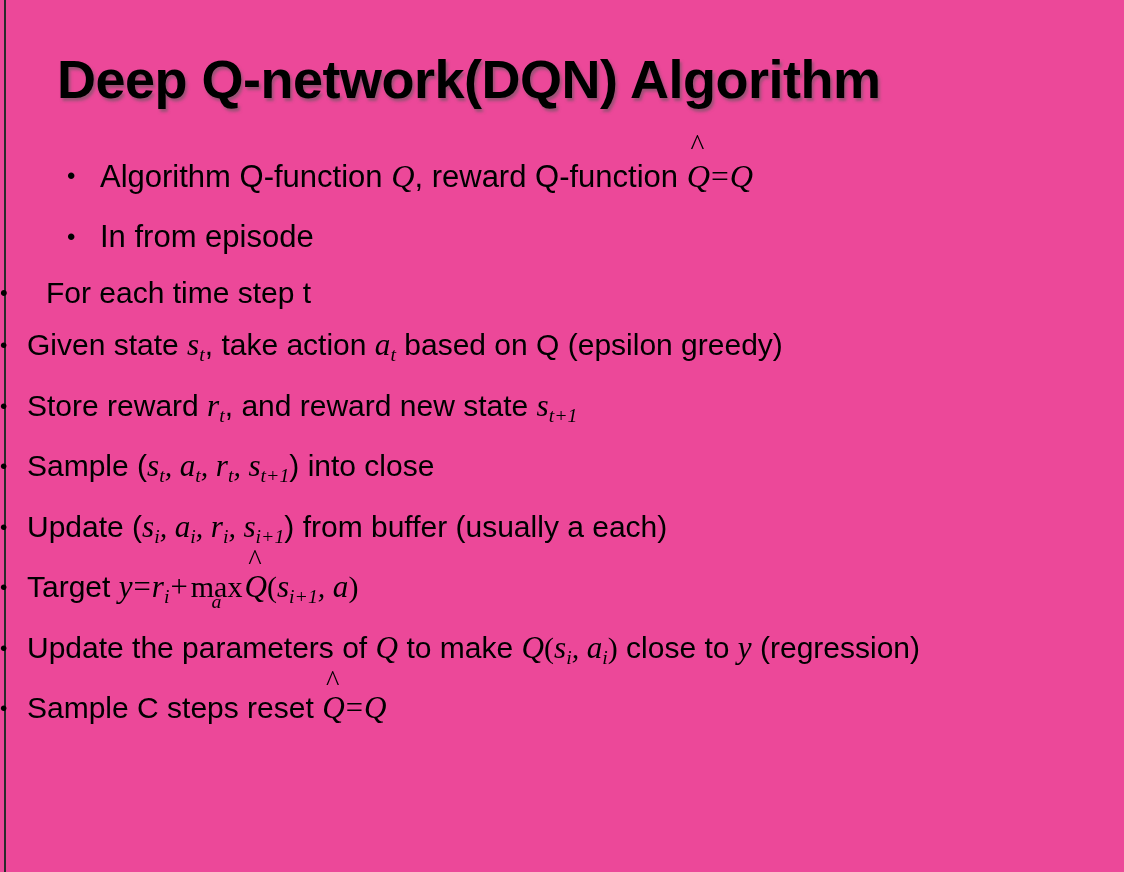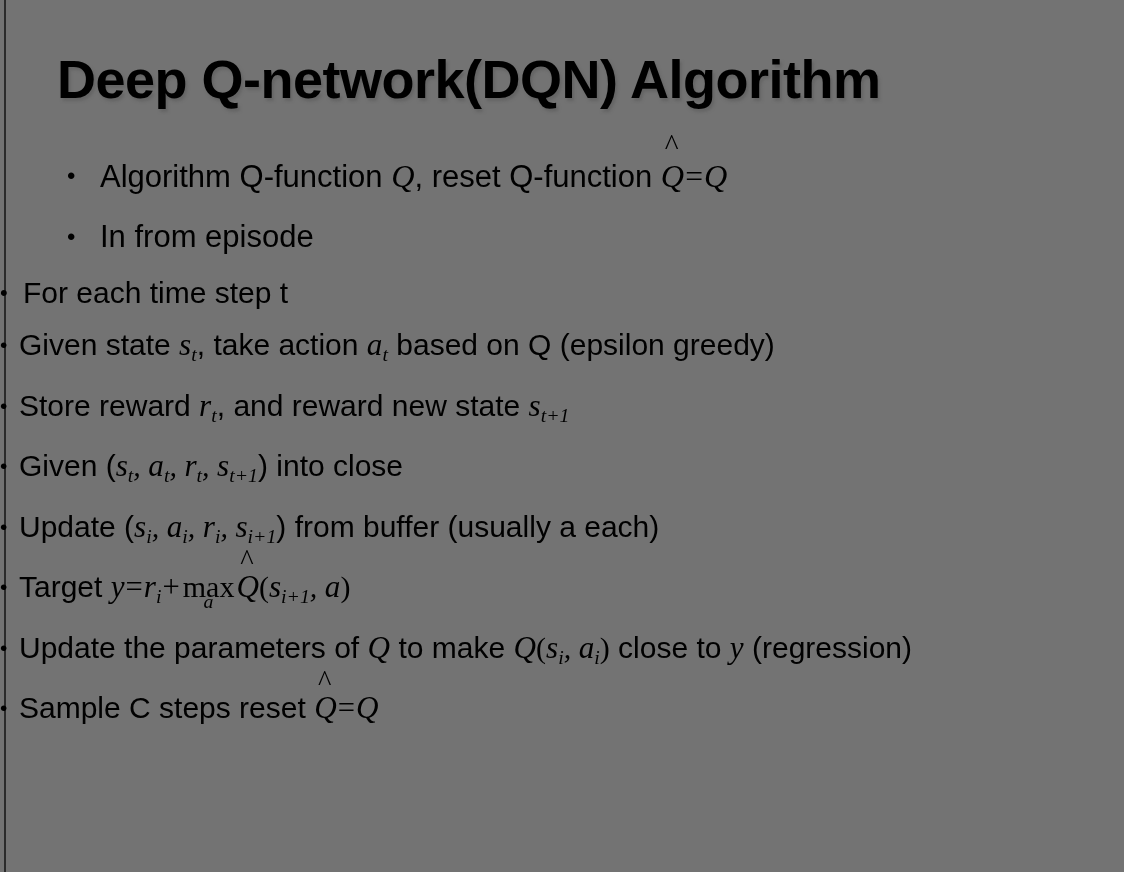--- a/index.html
+++ b/index.html
@@ -5,21 +5,21 @@
   html, body {
     margin: 0;
     padding: 0;
     background: #ffffff;
   }
 
   #slide {
     position: relative;
     width: 1124px;
     height: 872px;
-    background: #737373;
+    background: #ec4899;
     overflow: hidden;
     font-family: "Liberation Sans", sans-serif;
     color: #000000;
   }
 
   
   #left-rule {
     position: absolute;
     left: 4px;
     top: 0;
@@ -84,31 +84,31 @@
   .l1 > li.item > .txt { margin-left: 33px; }
   .l1 > li.item > .bullet { font-size: 24px; }
 
   
   .l2 { margin-left: 60px; }
   .l2 > li.item {
     font-size: 30px;
     line-height: 52px;
     margin-left: 0;
   }
-  .l2 > li.item > .txt { margin-left: 23px; }
+  .l2 > li.item > .txt { margin-left: 46px; }
   .l2 > li.item > .bullet { font-size: 22px; }
 
   
   .l3 { margin-left: 65px; }
   .l3 > li.item {
     font-size: 30px;
     line-height: 51px;
     margin-left: 0;
   }
-  .l3 > li.item > .txt { margin-left: 19px; }
+  .l3 > li.item > .txt { margin-left: 27px; }
   .l3 > li.item > .bullet { font-size: 21px; }
 
   
   .mi {
     font-family: "Liberation Serif", "DejaVu Serif", serif;
     font-style: italic;
     font-size: 1.04em;
   }
   .mup {
     font-family: "Liberation Serif", "DejaVu Serif", serif;
@@ -187,21 +187,21 @@
   <div id="left-rule"></div>
 
   <div id="title">Deep Q-network(DQN) Algorithm</div>
 
   <div id="body">
 
     <ul class="lvl l1">
 
       <li class="item">
         <span class="bullet">•</span>
-        <span class="txt"><span>Algorithm Q-function </span><span class="mi">Q</span><span>, reset Q-function </span><span class="hatwrap"><span class="hatchar">Q</span><span class="hat">^</span></span><span class="mop">=</span><span class="mi">Q</span></span>
+        <span class="txt"><span>Algorithm Q-function </span><span class="mi">Q</span><span>, reward Q-function </span><span class="hatwrap"><span class="hatchar">Q</span><span class="hat">^</span></span><span class="mop">=</span><span class="mi">Q</span></span>
       </li>
 
       <li class="item">
         <span class="bullet">•</span>
         <span class="txt">In from episode</span>
       </li>
     </ul>
 
     <ul class="lvl l2">
 
@@ -218,21 +218,21 @@
         <span class="txt"><span>Given state </span><span class="mi">s</span><span class="msub">t</span><span>, take action </span><span class="mi">a</span><span class="msub">t</span><span> based on Q (epsilon greedy)</span></span>
       </li>
 
       <li class="item">
         <span class="bullet">•</span>
         <span class="txt"><span>Store reward </span><span class="mi">r</span><span class="msub">t</span><span>, and reward new state </span><span class="mi">s</span><span class="msub">t+1</span></span>
       </li>
 
       <li class="item">
         <span class="bullet">•</span>
-        <span class="txt"><span>Given (</span><span class="mi">s</span><span class="msub">t</span><span class="mpunc">, </span><span class="mi">a</span><span class="msub">t</span><span class="mpunc">, </span><span class="mi">r</span><span class="msub">t</span><span class="mpunc">, </span><span class="mi">s</span><span class="msub">t+1</span><span>) into close</span></span>
+        <span class="txt"><span>Sample (</span><span class="mi">s</span><span class="msub">t</span><span class="mpunc">, </span><span class="mi">a</span><span class="msub">t</span><span class="mpunc">, </span><span class="mi">r</span><span class="msub">t</span><span class="mpunc">, </span><span class="mi">s</span><span class="msub">t+1</span><span>) into close</span></span>
       </li>
 
       <li class="item">
         <span class="bullet">•</span>
         <span class="txt"><span>Update (</span><span class="mi">s</span><span class="msub">i</span><span class="mpunc">, </span><span class="mi">a</span><span class="msub">i</span><span class="mpunc">, </span><span class="mi">r</span><span class="msub">i</span><span class="mpunc">, </span><span class="mi">s</span><span class="msub">i+1</span><span>) from buffer (usually a each)</span></span>
       </li>
 
       <li class="item">
         <span class="bullet">•</span>
         <span class="txt"><span>Target </span><span class="mi">y</span><span class="mop">=</span><span class="mi">r</span><span class="msub">i</span><span class="mop">+</span><span class="undermax"><span class="opname">max</span><span class="oplimit">a</span></span><span class="hatwrap"><span class="hatchar">Q</span><span class="hat">^</span></span><span class="mup">(</span><span class="mi">s</span><span class="msub">i+1</span><span class="mpunc">, </span><span class="mi">a</span><span class="mup">)</span></span>

